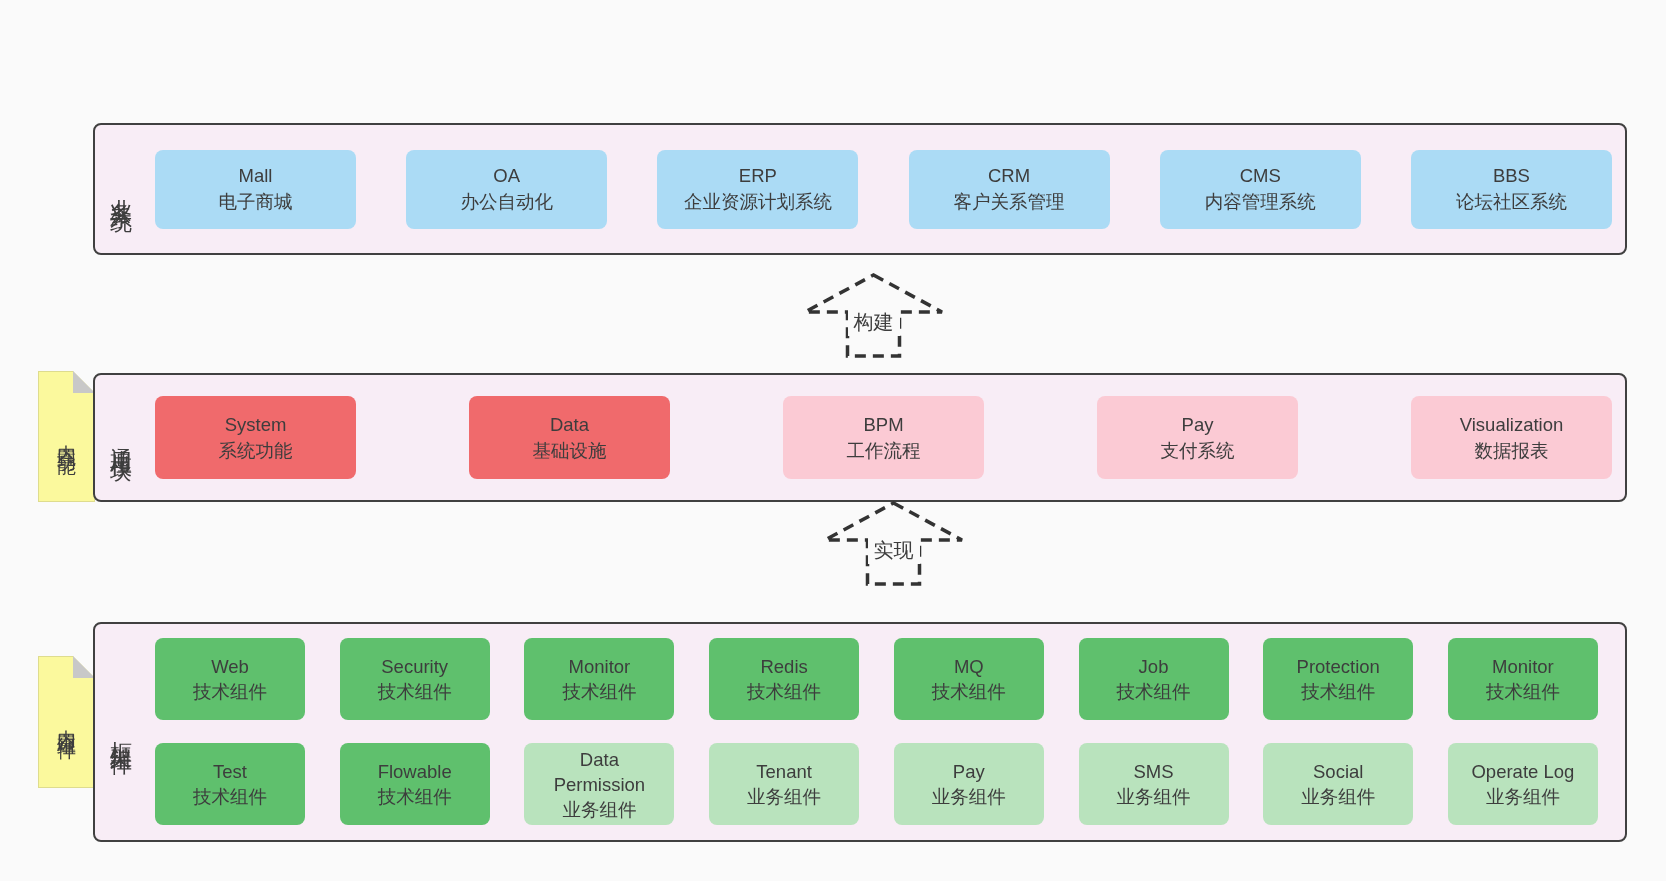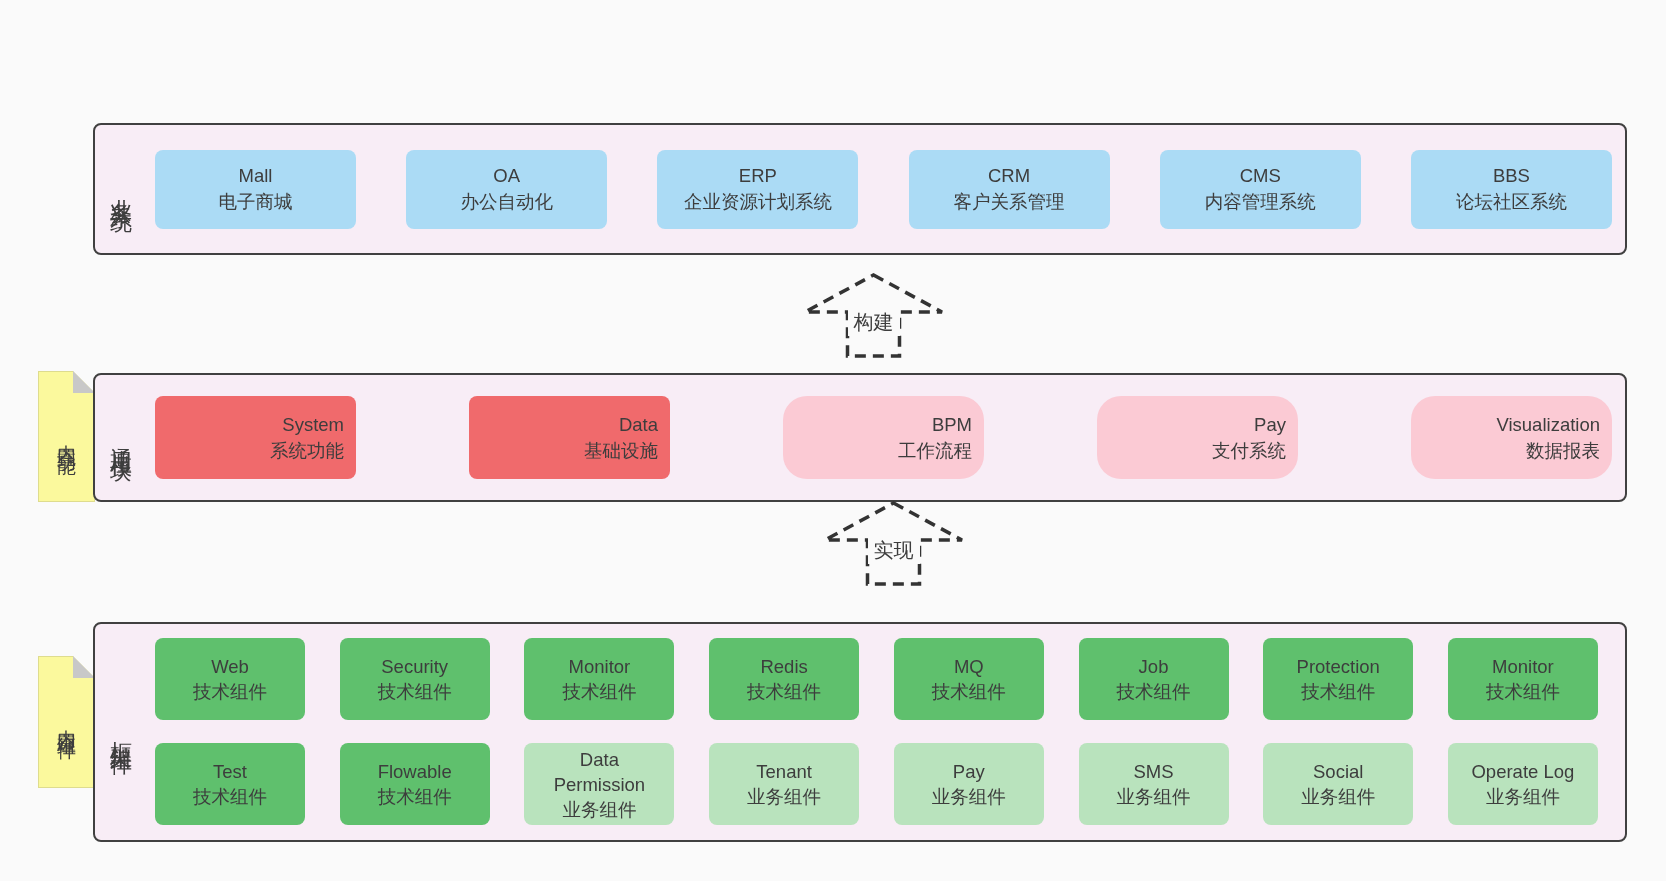--- a/index.html
+++ b/index.html
@@ -32,25 +32,25 @@
           font-size:22px;letter-spacing:4px;line-height:26px;color:var(--ink);white-space:nowrap;}
 
   .row{position:absolute;left:60px;display:flex;justify-content:space-between;align-items:center;}
   .layer1 .row,.layer2 .row{right:13px;top:0;bottom:0;}
   .layer3 .row1{right:27px;top:14px;height:82px;}
   .layer3 .row2{right:27px;top:119px;height:82px;}
 
   .box{display:flex;flex-direction:column;justify-content:center;align-items:center;
        text-align:center;border-radius:8px;font-size:18.5px;line-height:26px;padding:0 12px;}
   .layer1 .box{flex:0 0 201px;height:79px;}
-  .layer2 .box{flex:0 0 201px;height:83px;align-items:flex-end;}
+  .layer2 .box{flex:0 0 201px;height:83px;}
   .layer3 .box{flex:0 0 150px;height:82px;line-height:25px;}
   .c-blue{background:var(--c-blue);}
   .c-red{background:var(--c-red);}
-  .c-pink{background:var(--c-pink);border-radius:24px;}
+  .c-pink{background:var(--c-pink);}
   .c-green{background:var(--c-green);padding-left:12px;}
   .c-lgreen{background:var(--c-lgreen);}
 
   
   .note{position:absolute;left:38px;width:57px;background:var(--c-yellow);
         border:1px solid #dedc8e;display:flex;align-items:center;justify-content:center;}
   .note1{top:371px;height:131px;}
   .note2{top:656px;height:132px;}
   .note-text{writing-mode:vertical-rl;text-orientation:upright;font-size:19px;
              letter-spacing:4px;line-height:22px;color:var(--ink);white-space:nowrap;}

